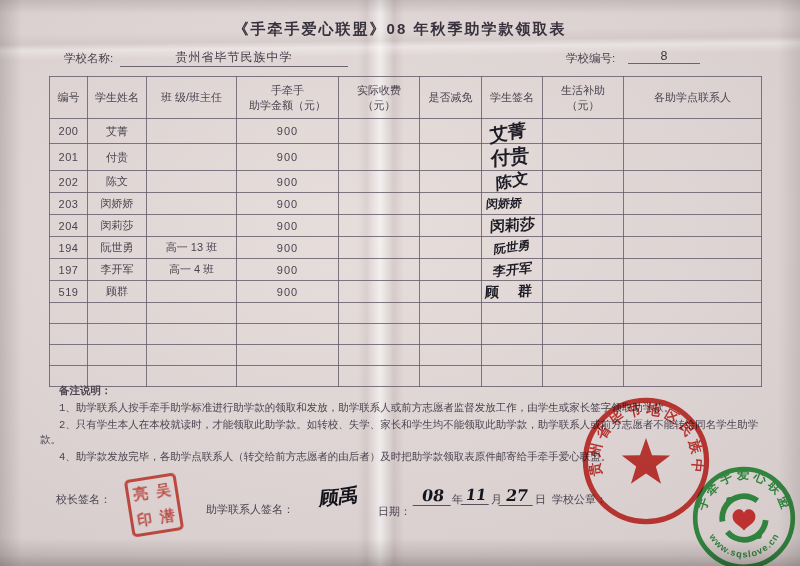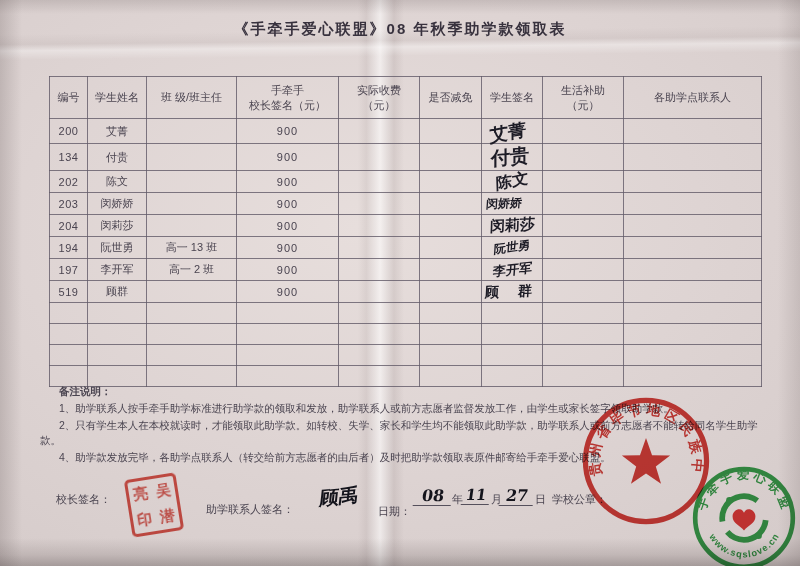--- a/index.html
+++ b/index.html
@@ -54,21 +54,21 @@
   tr.r2 .sig{font-size:16px;transform:skewX(-10deg) rotate(-12deg);}
   tr.r3 .sig{font-size:12px;transform:skewX(-6deg) rotate(-2deg) translate(-8px,0);}
   tr.r4 .sig{font-size:15px;transform:skewX(-5deg) rotate(-3deg);}
   tr.r5 .sig{font-size:12px;transform:skewX(-12deg) rotate(-8deg);}
   tr.r6 .sig{font-size:13px;transform:skewX(-10deg) rotate(-6deg);}
   tr.r7 .sig{font-size:14px;letter-spacing:7px;transform:skewX(-5deg) rotate(-2deg);}
 
   
   #notes{position:absolute;left:40px;top:384px;width:732px;font-size:10.5px;color:#4a4450;line-height:1.5;}
   #notes .note-head{font-weight:bold;margin:0 0 1px 0;}
-  #notes p{margin:0 0 1px 0;text-indent:1.8em;}
+  #notes p{margin:0 0 1px 0;text-indent:1.8em;font-family:Liberation Mono, monospace;}
 
   
   #footer{position:absolute;left:0;top:490px;width:792px;height:40px;font-size:11px;color:#4a4450;}
   .hand{font-family:"DejaVu Serif",serif;color:#14141c;font-weight:bold;}
   #contact-signature{left:320px;top:-6px;font-size:19px;transform:skewX(-12deg) rotate(-6deg);}
   #date-year{left:414px;top:-4px;width:38px;border-bottom:1px solid #55505c;text-align:center;font-size:16px;transform:skewX(-8deg);}
   #date-month{left:462px;top:-4px;width:28px;border-bottom:1px solid #55505c;text-align:center;font-size:15px;transform:skewX(-8deg);}
   #date-day{left:500px;top:-4px;width:34px;border-bottom:1px solid #55505c;text-align:center;font-size:16px;transform:skewX(-8deg);}
   #principal-label{left:56px;top:2px;}
   #contact-label{left:206px;top:12px;}
@@ -96,20 +96,26 @@
 
   <div class="crease fold-v"></div>
   <div class="crease fold-h-top"></div>
   <div class="crease shadow-top"></div>
   <div class="crease shadow-left"></div>
   <div class="crease shadow-right"></div>
   <div class="crease shadow-bottom"></div>
 
   <div id="form-title">《手牵手爱心联盟》08 年秋季助学款领取表</div>
 
+  <div class="school-line">
+    <span class="lbl" id="school-name-label">学校名称:</span>
+    <span class="lbl" id="school-name-value">贵州省毕节民族中学</span>
+    <span class="lbl" id="school-code-label">学校编号:</span>
+    <span class="lbl" id="school-code-value">8</span>
+  </div>
 
   <table id="grid">
     <colgroup>
       <col style="width:38px">
         <col style="width:59px">
         <col style="width:90px">
       <col style="width:102px">
         <col style="width:81px">
         <col style="width:62px">
       <col style="width:61px">
@@ -122,21 +128,21 @@
             <span class="pre">编号</span>
           </th>
         <th>
             <span class="pre">学生姓名</span>
           </th>
         <th>
             <span class="pre">班 级/班主任</span>
           </th>
         <th>
             <span class="pre">手牵手
-校长签名（元）</span>
+助学金额（元）</span>
           </th>
         <th>
             <span class="pre">实际收费（元）</span>
           </th>
         <th>
             <span class="pre">是否减免</span>
           </th>
         <th>
             <span class="pre">学生签名</span>
           </th>
@@ -154,21 +160,21 @@
           <td class="c-name">艾菁</td>
           <td class="c-class"></td>
           <td class="c-amount">900</td>
           <td class="c-fee"></td>
           <td class="c-waiver"></td>
           <td class="c-signature"><span class="sig">艾菁</span></td>
           <td class="c-subsidy"></td>
           <td class="c-recipient"></td>
         </tr>
         <tr class="r1">
-          <td class="c-id">134</td>
+          <td class="c-id">201</td>
           <td class="c-name">付贵</td>
           <td class="c-class"></td>
           <td class="c-amount">900</td>
           <td class="c-fee"></td>
           <td class="c-waiver"></td>
           <td class="c-signature"><span class="sig">付贵</span></td>
           <td class="c-subsidy"></td>
           <td class="c-recipient"></td>
         </tr>
         <tr class="r2">
@@ -211,21 +217,21 @@
           <td class="c-amount">900</td>
           <td class="c-fee"></td>
           <td class="c-waiver"></td>
           <td class="c-signature"><span class="sig">阮世勇</span></td>
           <td class="c-subsidy"></td>
           <td class="c-recipient"></td>
         </tr>
         <tr class="r6">
           <td class="c-id">197</td>
           <td class="c-name">李开军</td>
-          <td class="c-class">高一 2 班</td>
+          <td class="c-class">高一 4 班</td>
           <td class="c-amount">900</td>
           <td class="c-fee"></td>
           <td class="c-waiver"></td>
           <td class="c-signature"><span class="sig">李开军</span></td>
           <td class="c-subsidy"></td>
           <td class="c-recipient"></td>
         </tr>
         <tr class="r7">
           <td class="c-id">519</td>
           <td class="c-name">顾群</td>

